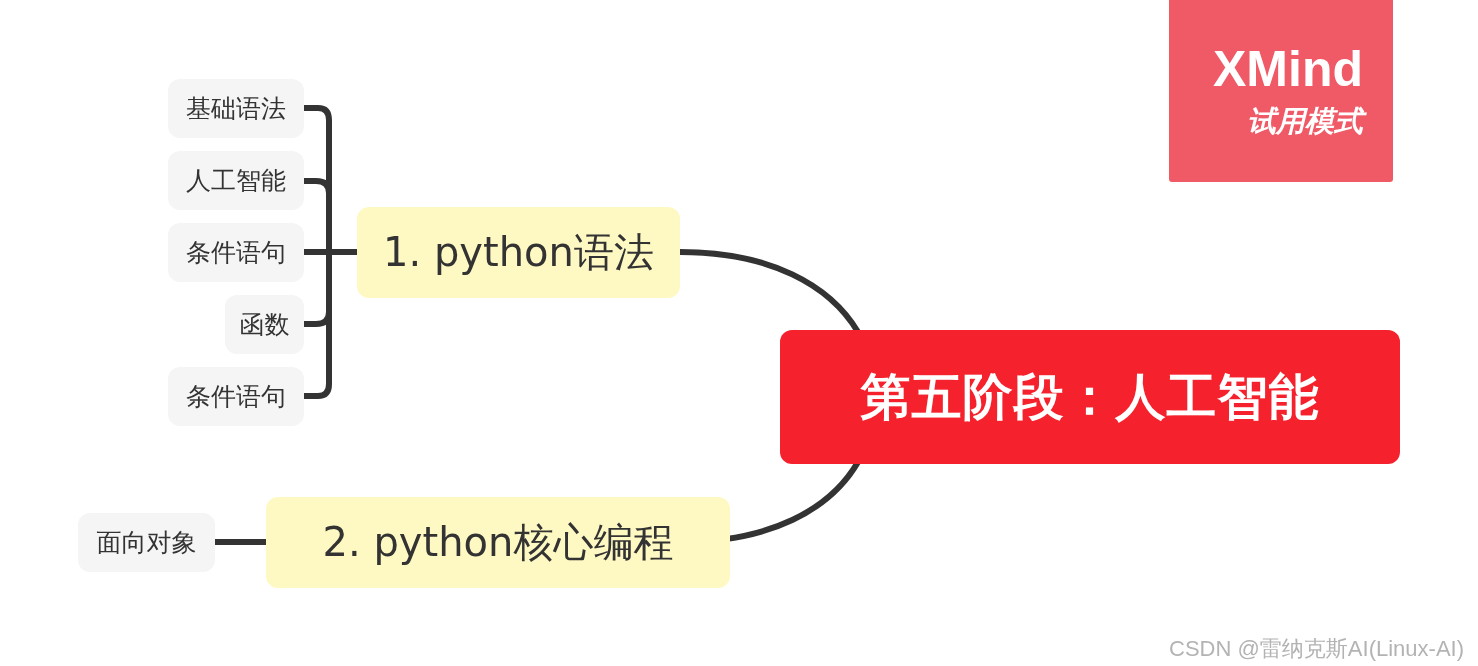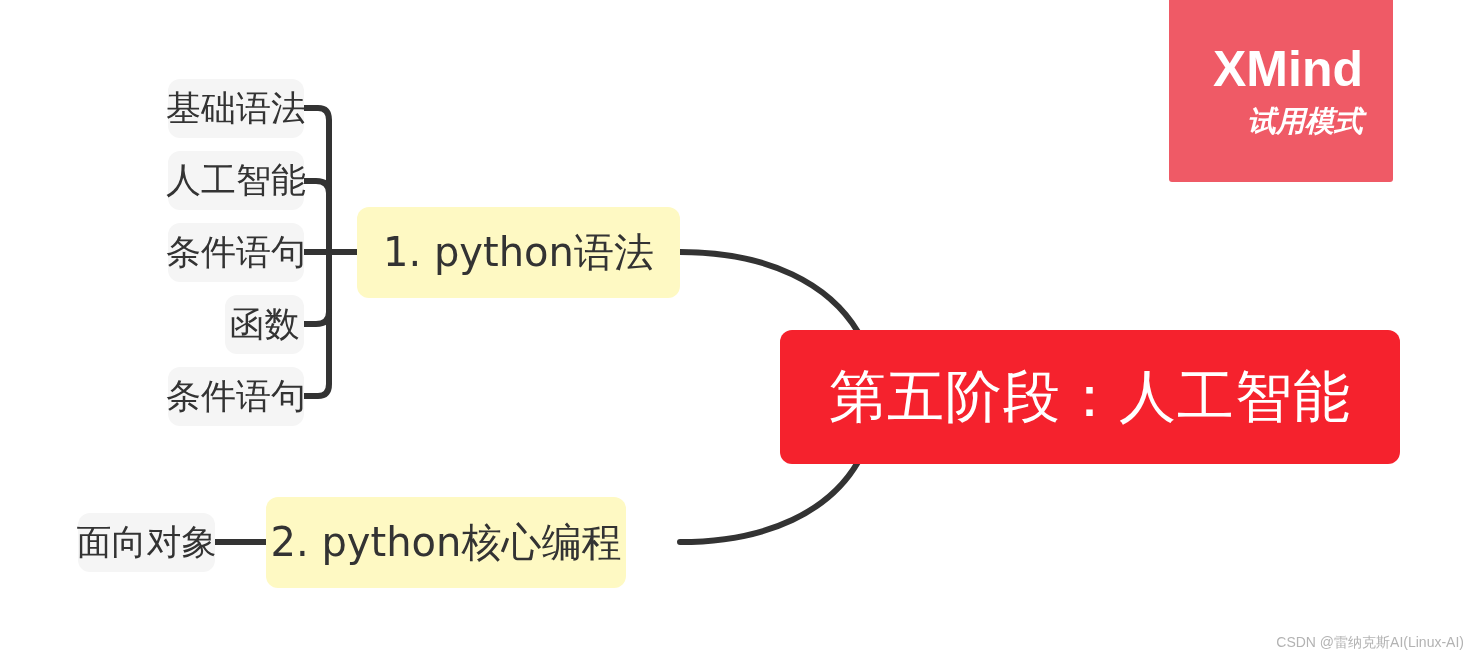--- a/index.html
+++ b/index.html
@@ -1,24 +1,24 @@
 <!DOCTYPE html>
 <html><head>
 <meta charset="utf-8">
 <style>
   html, body { margin:0; padding:0; background:#ffffff; }
   body { width:1478px; height:666px; position:relative; overflow:hidden; font-family:"DejaVu Sans","Liberation Sans",sans-serif; }
   .node { position:absolute; box-sizing:border-box; display:flex; align-items:center; justify-content:center; white-space:nowrap; color:#333333; }
-  .leaf { background:#f5f5f5; border-radius:12px; font-size:35px; }
+  .leaf { background:#f5f5f5; border-radius:12px; font-size:25px; }
   .branch { background:#fef9c3; border-radius:12px; font-size:40px; }
-  .root { background:#f5222d; border-radius:12px; color:#ffffff; font-size:57px; font-weight:normal; letter-spacing:1px; }
+  .root { background:#f5222d; border-radius:12px; color:#ffffff; font-size:50px; font-weight:bold; letter-spacing:1px; }
   .watermark { position:absolute; left:1169px; top:0; width:224px; height:182px; background:#ef5a66; border-radius:0 0 3px 3px; color:#ffffff; box-sizing:border-box; }
   .wm-title { position:absolute; right:30px; top:40px; font-size:50px; font-weight:bold; font-family:"Liberation Sans",sans-serif; }
   .wm-sub { position:absolute; right:30px; top:102px; font-size:29px; font-weight:bold;font-style:italic; }
-  .credit { position:absolute; right:14px; top:634px; font-size:14px; color:#b3b3b3; font-family:"Liberation Sans",sans-serif; }
+  .credit { position:absolute; right:14px; top:634px; font-size:22px; color:#b3b3b3; font-family:"Liberation Sans",sans-serif; }
   svg.lines { position:absolute; left:0; top:0; }
 </style>
 </head>
 <body>
 
 <svg class="lines" width="1478" height="666" viewBox="0 0 1478 666">
   <g fill="none" stroke="#333333" stroke-width="6" stroke-linecap="round">
 
     <path d="M680 252 C 770 252, 830 285, 858 332"></path>
 
@@ -36,21 +36,21 @@
 <div class="node leaf" style="left:168px;top:79px;width:136px;height:59px;">基础语法</div>
 <div class="node leaf" style="left:168px;top:151px;width:136px;height:59px;">人工智能</div>
 <div class="node leaf" style="left:168px;top:223px;width:136px;height:59px;">条件语句</div>
 <div class="node leaf" style="left:225px;top:295px;width:79px;height:59px;">函数</div>
 <div class="node leaf" style="left:168px;top:367px;width:136px;height:59px;">条件语句</div>
 
 <div class="node branch" style="left:357px;top:207px;width:323px;height:91px;">1. python语法</div>
 
 <div class="node leaf" style="left:78px;top:513px;width:137px;height:59px;">面向对象</div>
 
-<div class="node branch" style="left:266px;top:497px;width:360px;height:91px;">2. python核心编程</div>
+<div class="node branch" style="left:266px;top:497px;width:464px;height:91px;">2. python核心编程</div>
 
 <div class="node root" style="left:780px;top:330px;width:620px;height:134px;">第五阶段：人工智能</div>
 
 <div class="watermark">
   <span class="wm-title">XMind</span>
   <span class="wm-sub">试用模式</span>
 </div>
 
 <div class="credit">CSDN @雷纳克斯AI(Linux-AI)</div>
 

